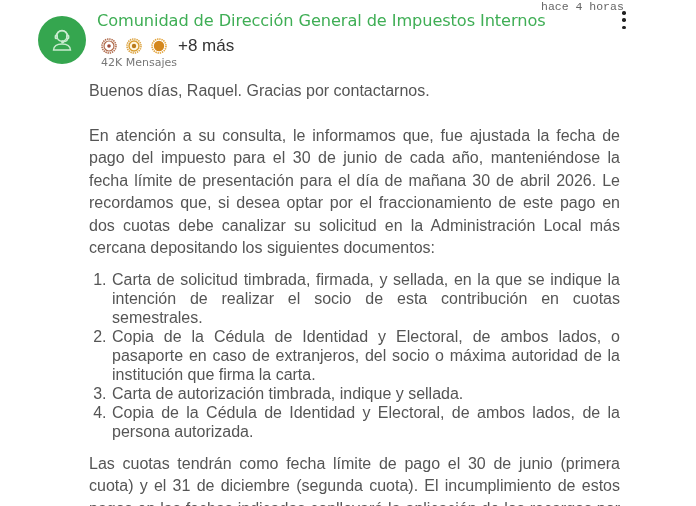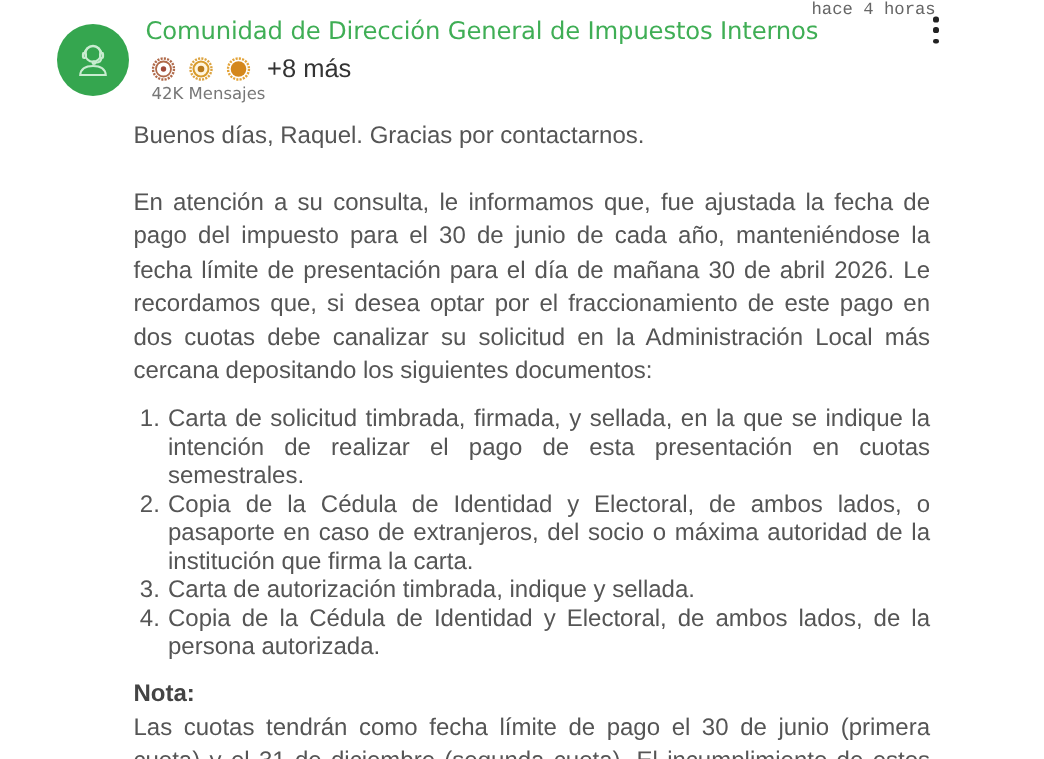--- a/index.html
+++ b/index.html
@@ -70,20 +70,19 @@
     <span></span>
     <span></span>
     <span></span>
   </div>
 </div>
 
 <div class="body">
   <p class="greet">Buenos días, Raquel. Gracias por contactarnos.</p>
   <p class="para">En atención a su consulta, le informamos que, fue ajustada la fecha de pago del impuesto para el 30 de junio de cada año, manteniéndose la fecha límite de presentación para el día de mañana 30 de abril 2026. Le recordamos que, si desea optar por el fraccionamiento de este pago en dos cuotas debe canalizar su solicitud en la Administración Local más cercana depositando los siguientes documentos:</p>
   <ol>
-    <li>Carta de solicitud timbrada, firmada, y sellada, en la que se indique la intención de realizar el pago de esta presentación en cuotas semestrales.</li>
+    <li>Carta de solicitud timbrada, firmada, y sellada, en la que se indique la intención de realizar el socio de esta contribución en cuotas semestrales.</li>
     <li>Copia de la Cédula de Identidad y Electoral, de ambos lados, o pasaporte en caso de extranjeros, del socio o máxima autoridad de la institución que firma la carta.</li>
     <li>Carta de autorización timbrada, indique y sellada.</li>
     <li>Copia de la Cédula de Identidad y Electoral, de ambos lados, de la persona autorizada.</li>
   </ol>
-  <p class="nota-label">Nota:</p>
   <p>Las cuotas tendrán como fecha límite de pago el 30 de junio (primera cuota) y el 31 de diciembre (segunda cuota). El incumplimiento de estos pagos en las fechas indicadas conllevará la aplicación de los recargos por mora e intereses indemnizatorios establecidos en los Arts. 26, 27 y 252 del Código Tributario.</p>
 </div>
 
 </body></html>

